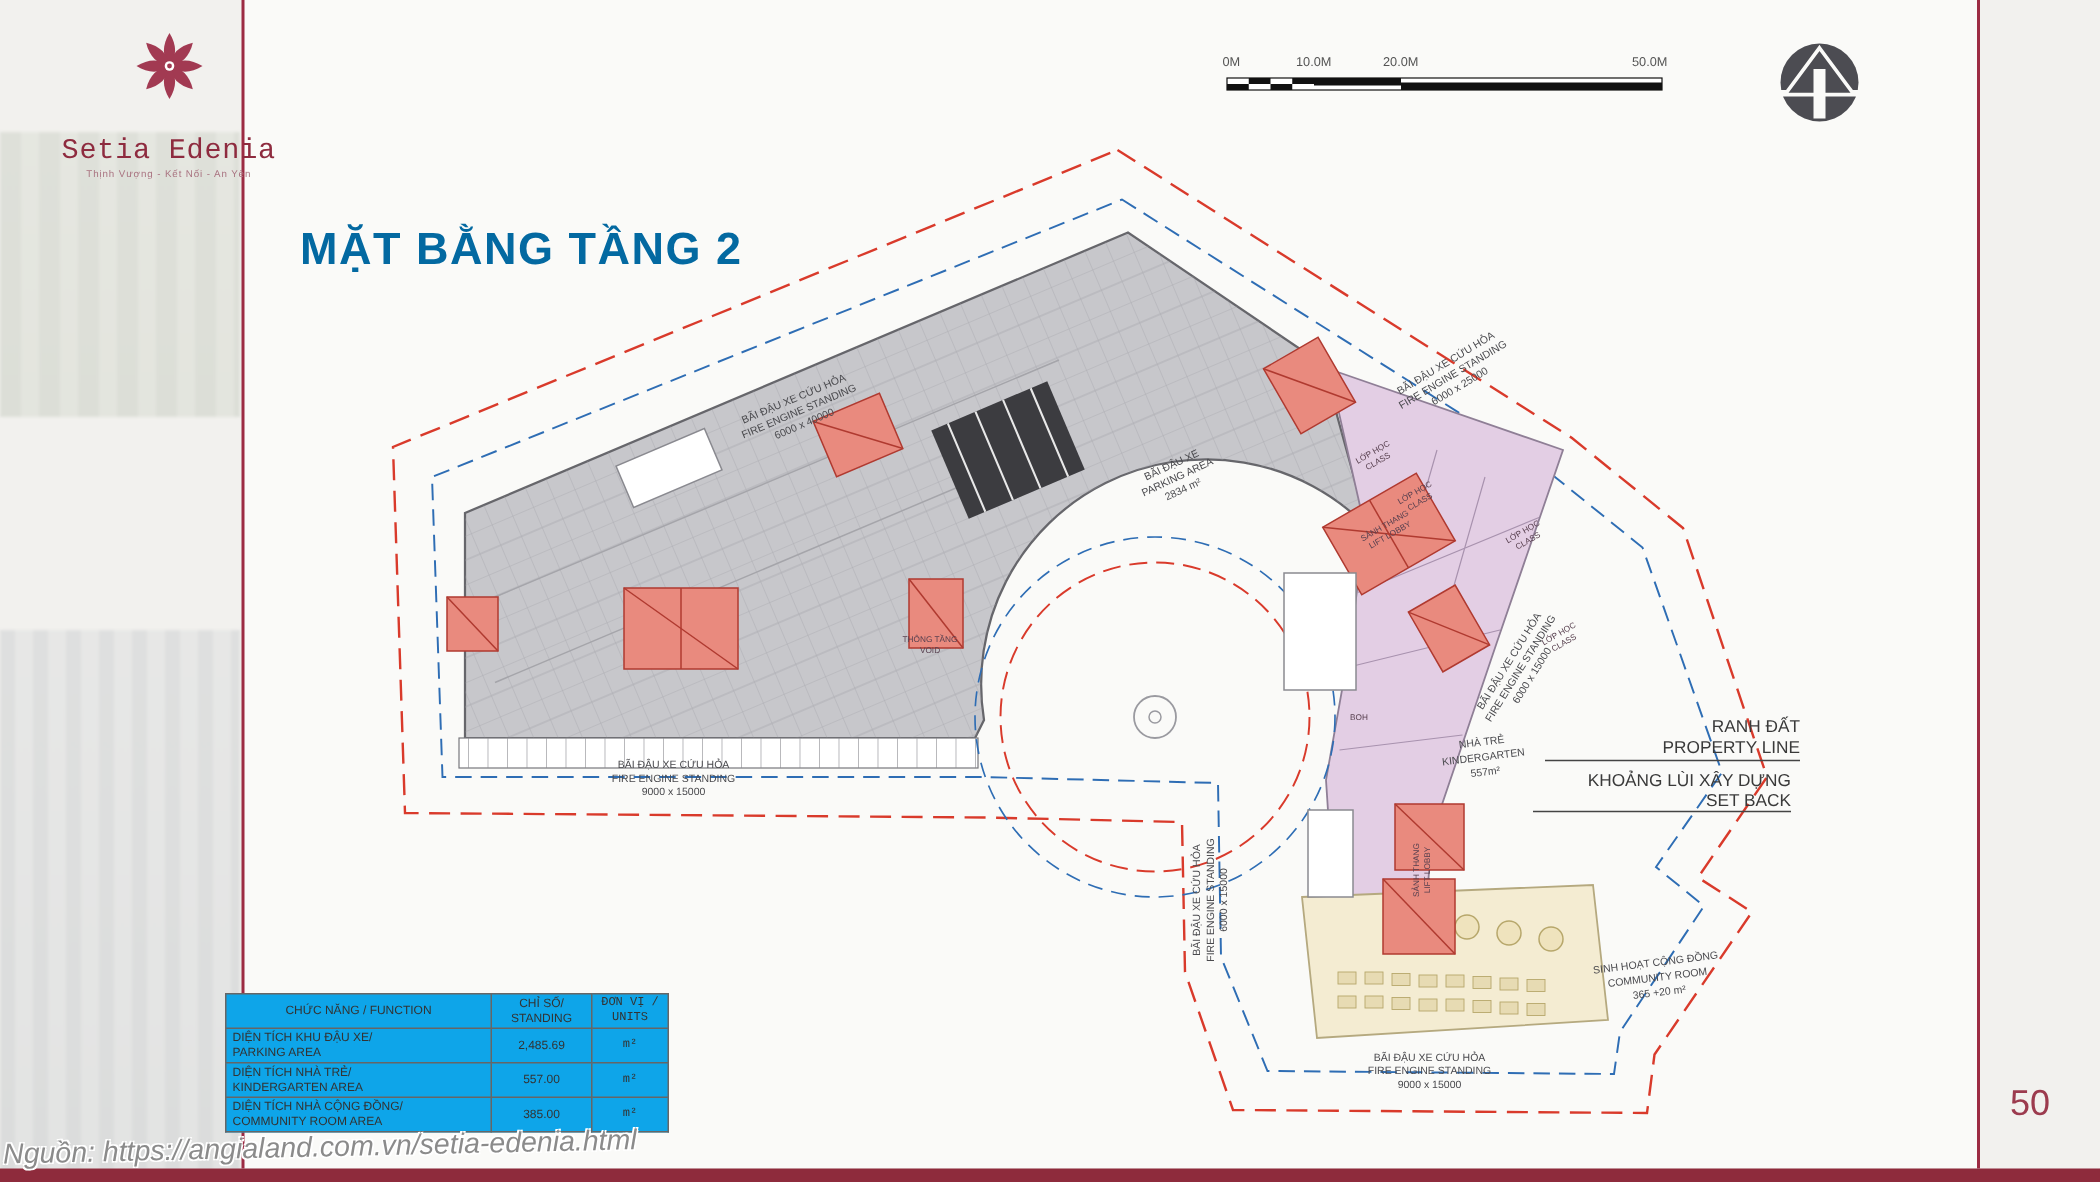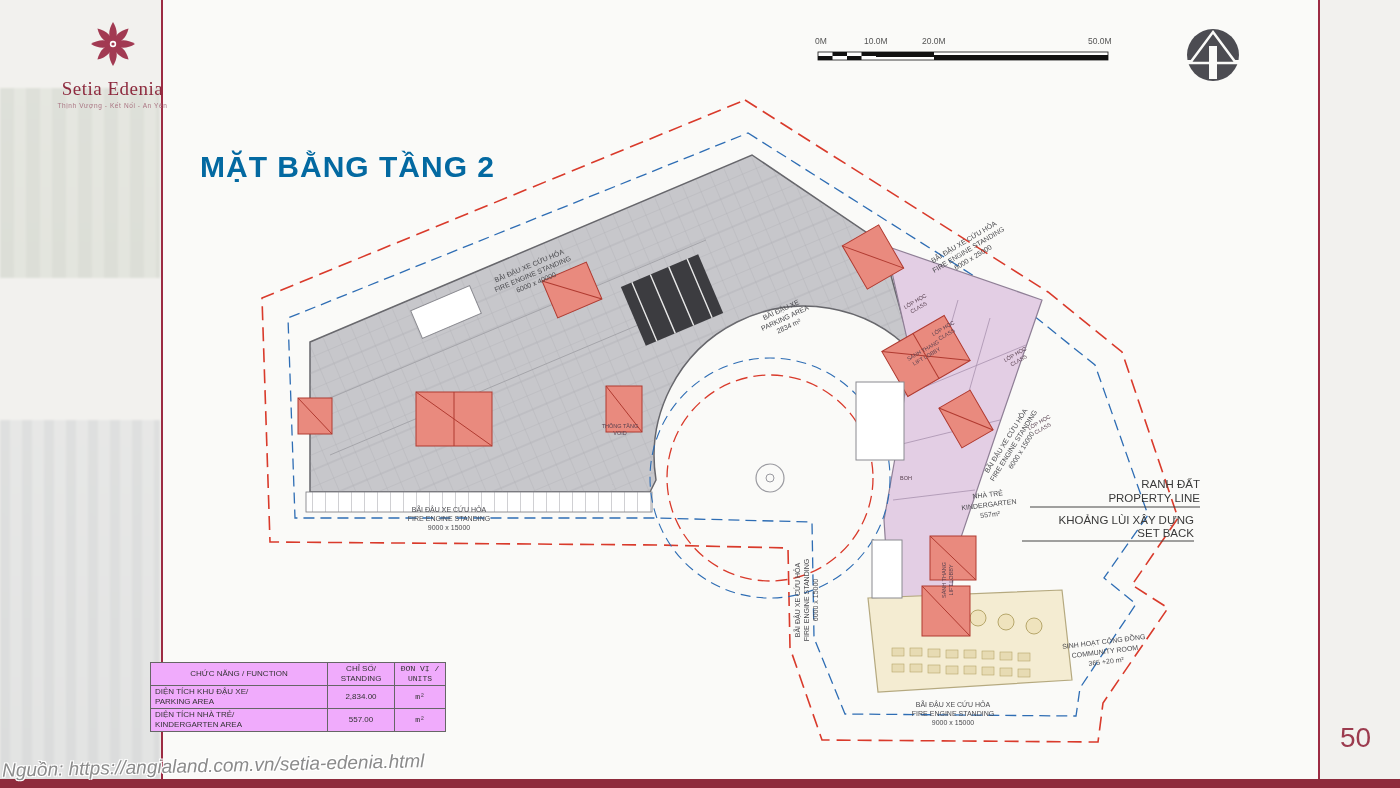--- a/index.html
+++ b/index.html
@@ -12,32 +12,32 @@
   #content{left:161px;top:0;width:1158px;height:779px;background:#fafaf8;}
   .faint-photo{opacity:.18;filter:blur(1px);}
   #photo-top{left:0;top:88px;width:160px;height:190px;
      background:repeating-linear-gradient(90deg,#9aa894 0 14px,#c9d2c2 14px 26px),linear-gradient(#dfe4da,#cfd6c8);background-blend-mode:multiply;}
   #photo-bottom{left:0;top:420px;width:160px;height:360px;
      background:repeating-linear-gradient(90deg,#9aa3ad 0 10px,#cfd4d9 10px 22px),linear-gradient(#e3e6e9,#c6ccd2);background-blend-mode:multiply;}
   .vline{width:2px;background:#9c2b43;top:0;height:779px;}
   #bottom-bar{left:0;top:779px;width:1400px;height:9px;background:#8e2b3c;}
   
   #logo{left:30px;top:18px;width:165px;text-align:center;}
-  #logo-name{font-family:Liberation Serif, serif;color:#8e2b3f;font-size:19px;letter-spacing:.5px;margin-top:4px;}
+  #logo-name{font-family:Liberation Mono, monospace;color:#8e2b3f;font-size:19px;letter-spacing:.5px;margin-top:14px;}
   #logo-tagline{font-size:6.5px;color:#a97380;letter-spacing:.6px;margin-top:2px;}
   
   #page-title{left:200px;top:150px;font-size:30px;font-weight:bold;color:#0369a1;letter-spacing:1px;}
   
-  #page-number{left:1340px;top:722px;font-size:28px;color:#9c3b4e;}
+  #page-number{left:1340px;top:722px;font-size:24px;color:#9c3b4e;}
   
   #source-note{left:2px;top:752px;width:680px;font-size:19px;font-style:italic;color:#8b8b8b;
      transform:rotate(-1.3deg);z-index:30;
      text-shadow:1px 1px 0 #fff,-1px -1px 0 #fff,1px -1px 0 #fff,-1px 1px 0 #fff;}
   
-  #area-table{left:150px;top:662px;border-collapse:collapse;background:#f0abfc;z-index:20;
+  #area-table{left:150px;top:662px;border-collapse:collapse;background:#0ea5e9;z-index:20;
      font-size:8px;color:#333;}
   #area-table th,#area-table td{border:1px solid #666;padding:1px 4px;white-space:pre-line;line-height:1.25;}
   #area-table th{font-weight:normal;text-align:center;}
   .col-fn{width:168px;text-align:left;}
   .col-val{width:58px;text-align:center;}
   .col-unit{width:42px;text-align:center;font-family:Liberation Mono, monospace;}
   
   #plan-svg{left:0;top:0;z-index:5;}
   text{font-family:"Liberation Sans", sans-serif;}
   .plan-label{fill:#4a4a4e;font-size:7px;text-anchor:middle;}
@@ -90,27 +90,33 @@
       <th class="col-val">CHỈ SỐ/
 STANDING</th>
       <th class="col-unit">ĐƠN VỊ /
 UNITS</th>
     </tr>
   </thead>
   <tbody>
     <tr>
       <td class="col-fn">DIỆN TÍCH KHU ĐẬU XE/
 PARKING AREA</td>
-      <td class="col-val">2,834.00</td>
+      <td class="col-val">2,485.69</td>
       <td class="col-unit">m²</td>
     </tr>
     <tr>
       <td class="col-fn">DIỆN TÍCH NHÀ TRẺ/
 KINDERGARTEN AREA</td>
       <td class="col-val">557.00</td>
+      <td class="col-unit">m²</td>
+    </tr>
+    <tr>
+      <td class="col-fn">DIỆN TÍCH NHÀ CỘNG ĐỒNG/
+COMMUNITY ROOM AREA</td>
+      <td class="col-val">385.00</td>
       <td class="col-unit">m²</td>
     </tr>
   </tbody>
 </table>
 
 <svg class="abs" id="plan-svg" width="1400" height="788" viewBox="0 0 1400 788">
   <defs>
     <pattern id="stalls" width="15" height="30" patternUnits="userSpaceOnUse" patternTransform="rotate(-23)">
       <path d="M0,0 H15 M0,15 H15 M0,0 V30" stroke="#9b9ba1" stroke-width="0.7" fill="none"></path>
     </pattern>

